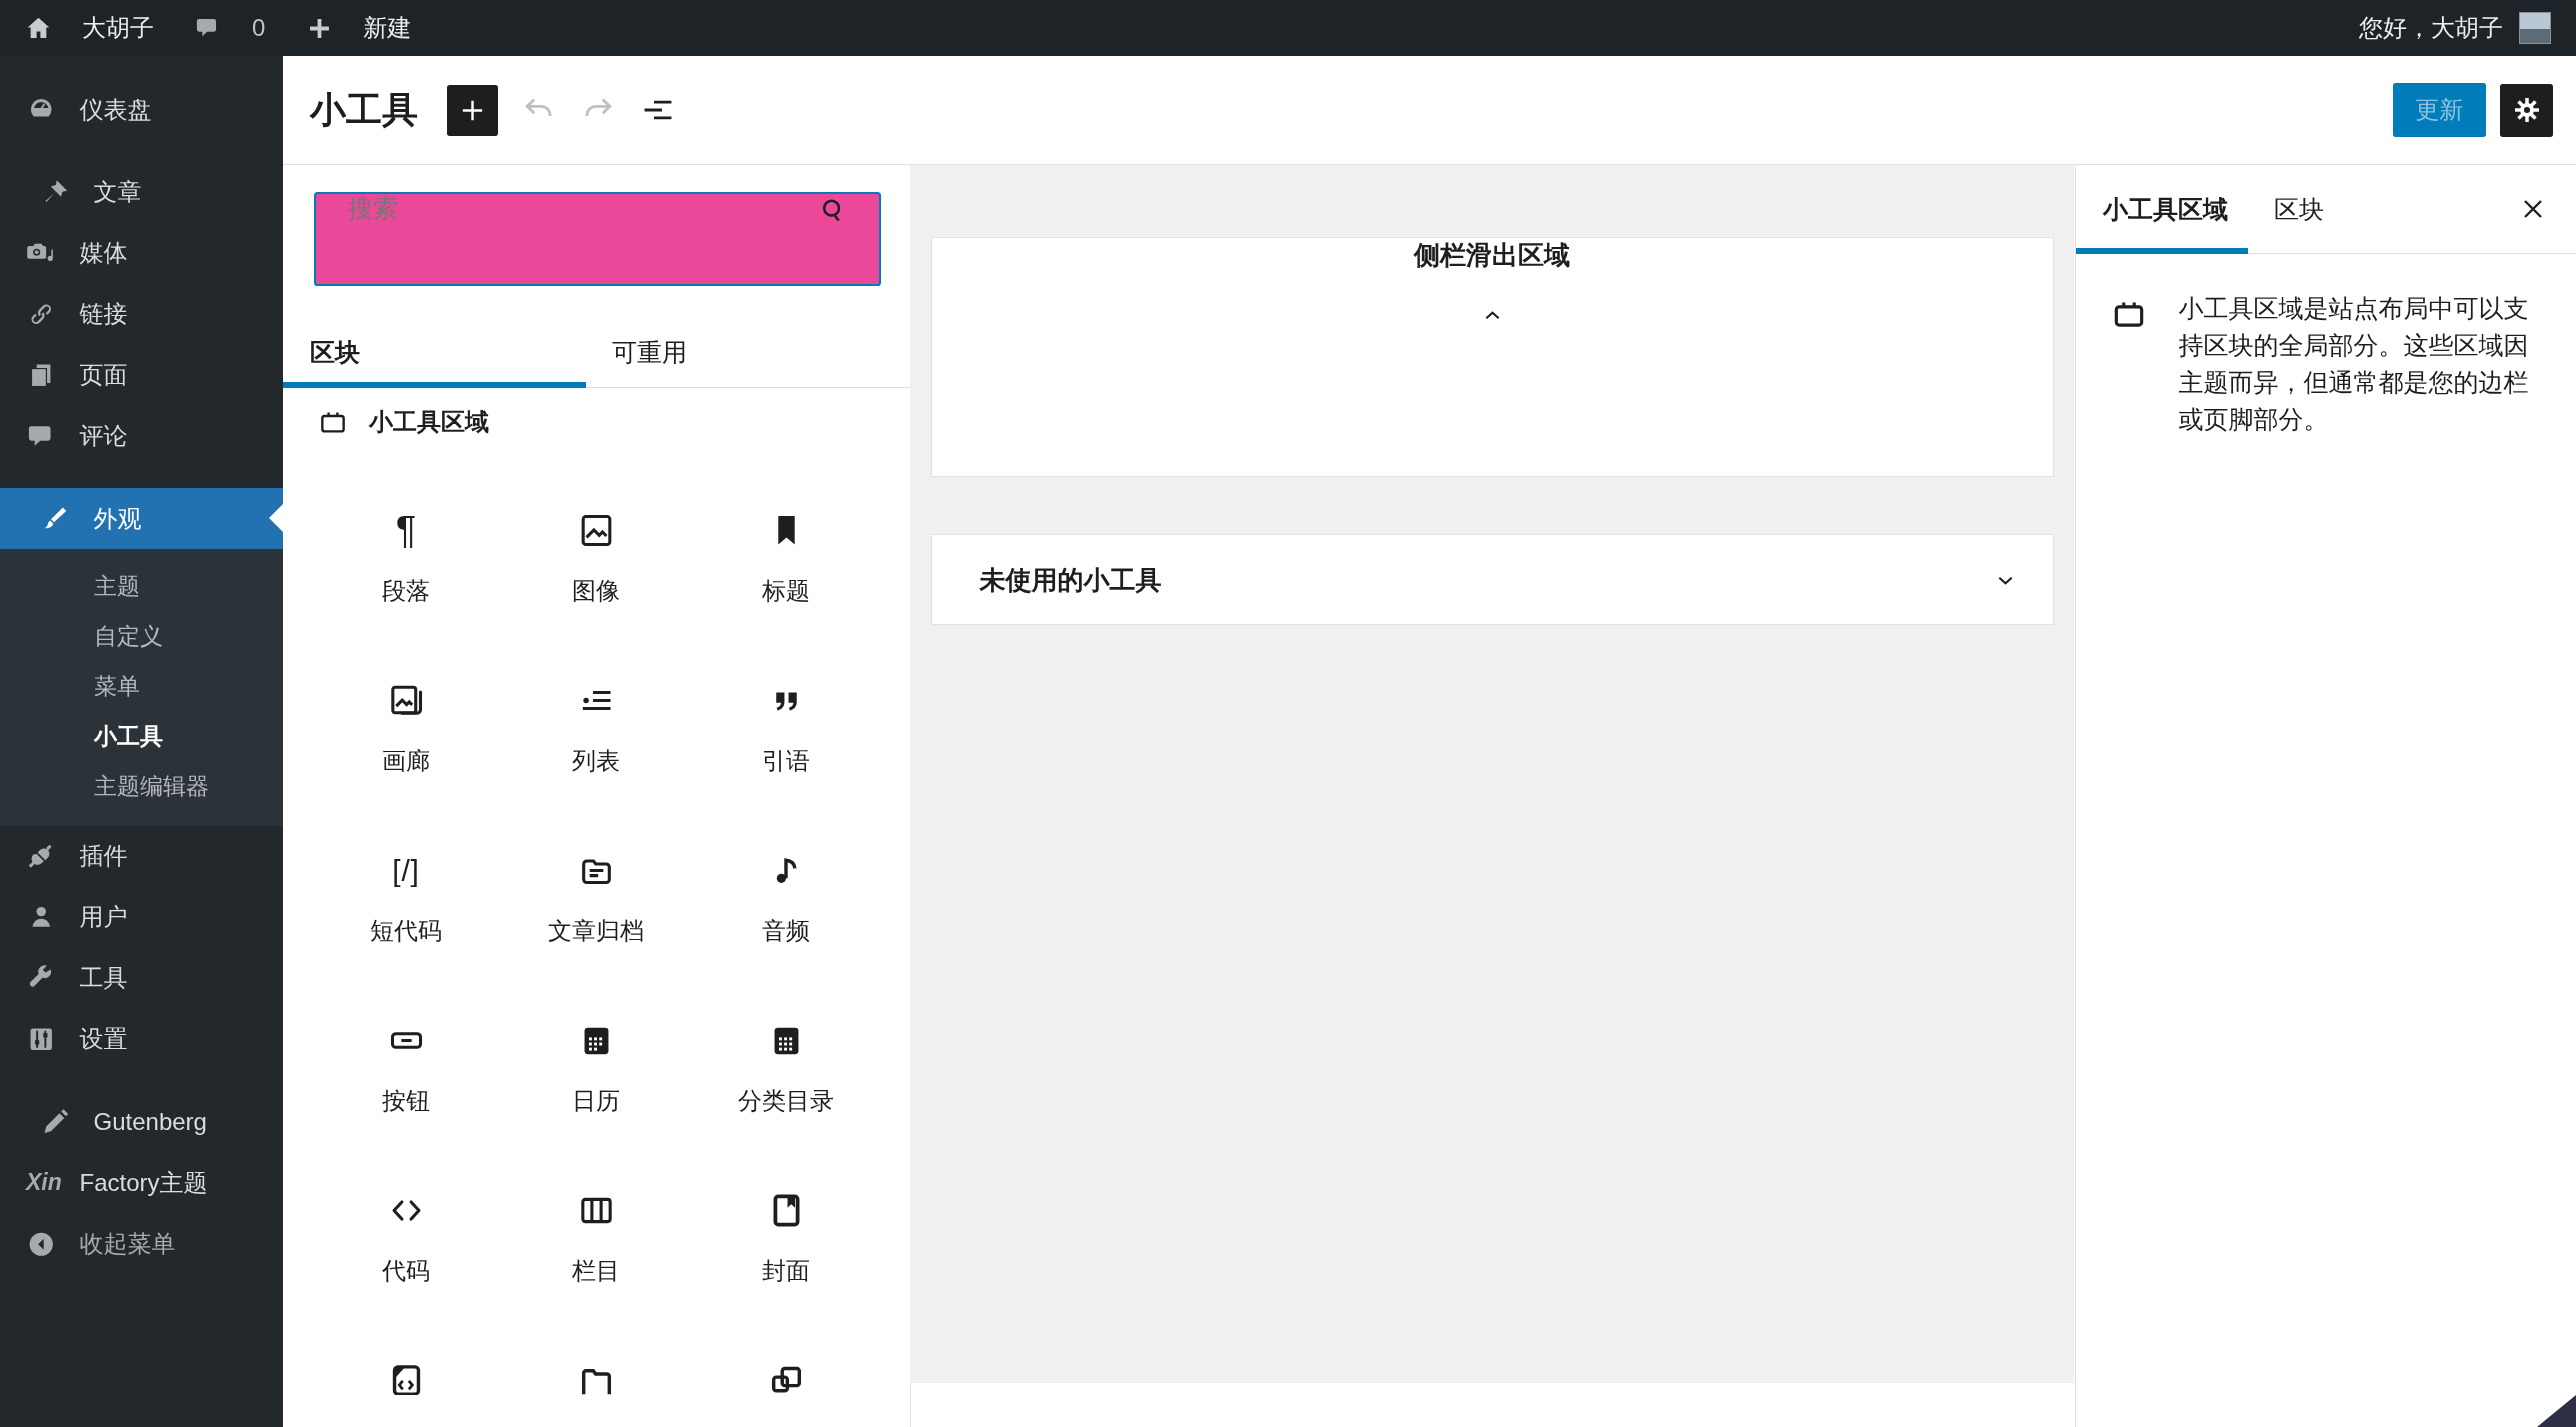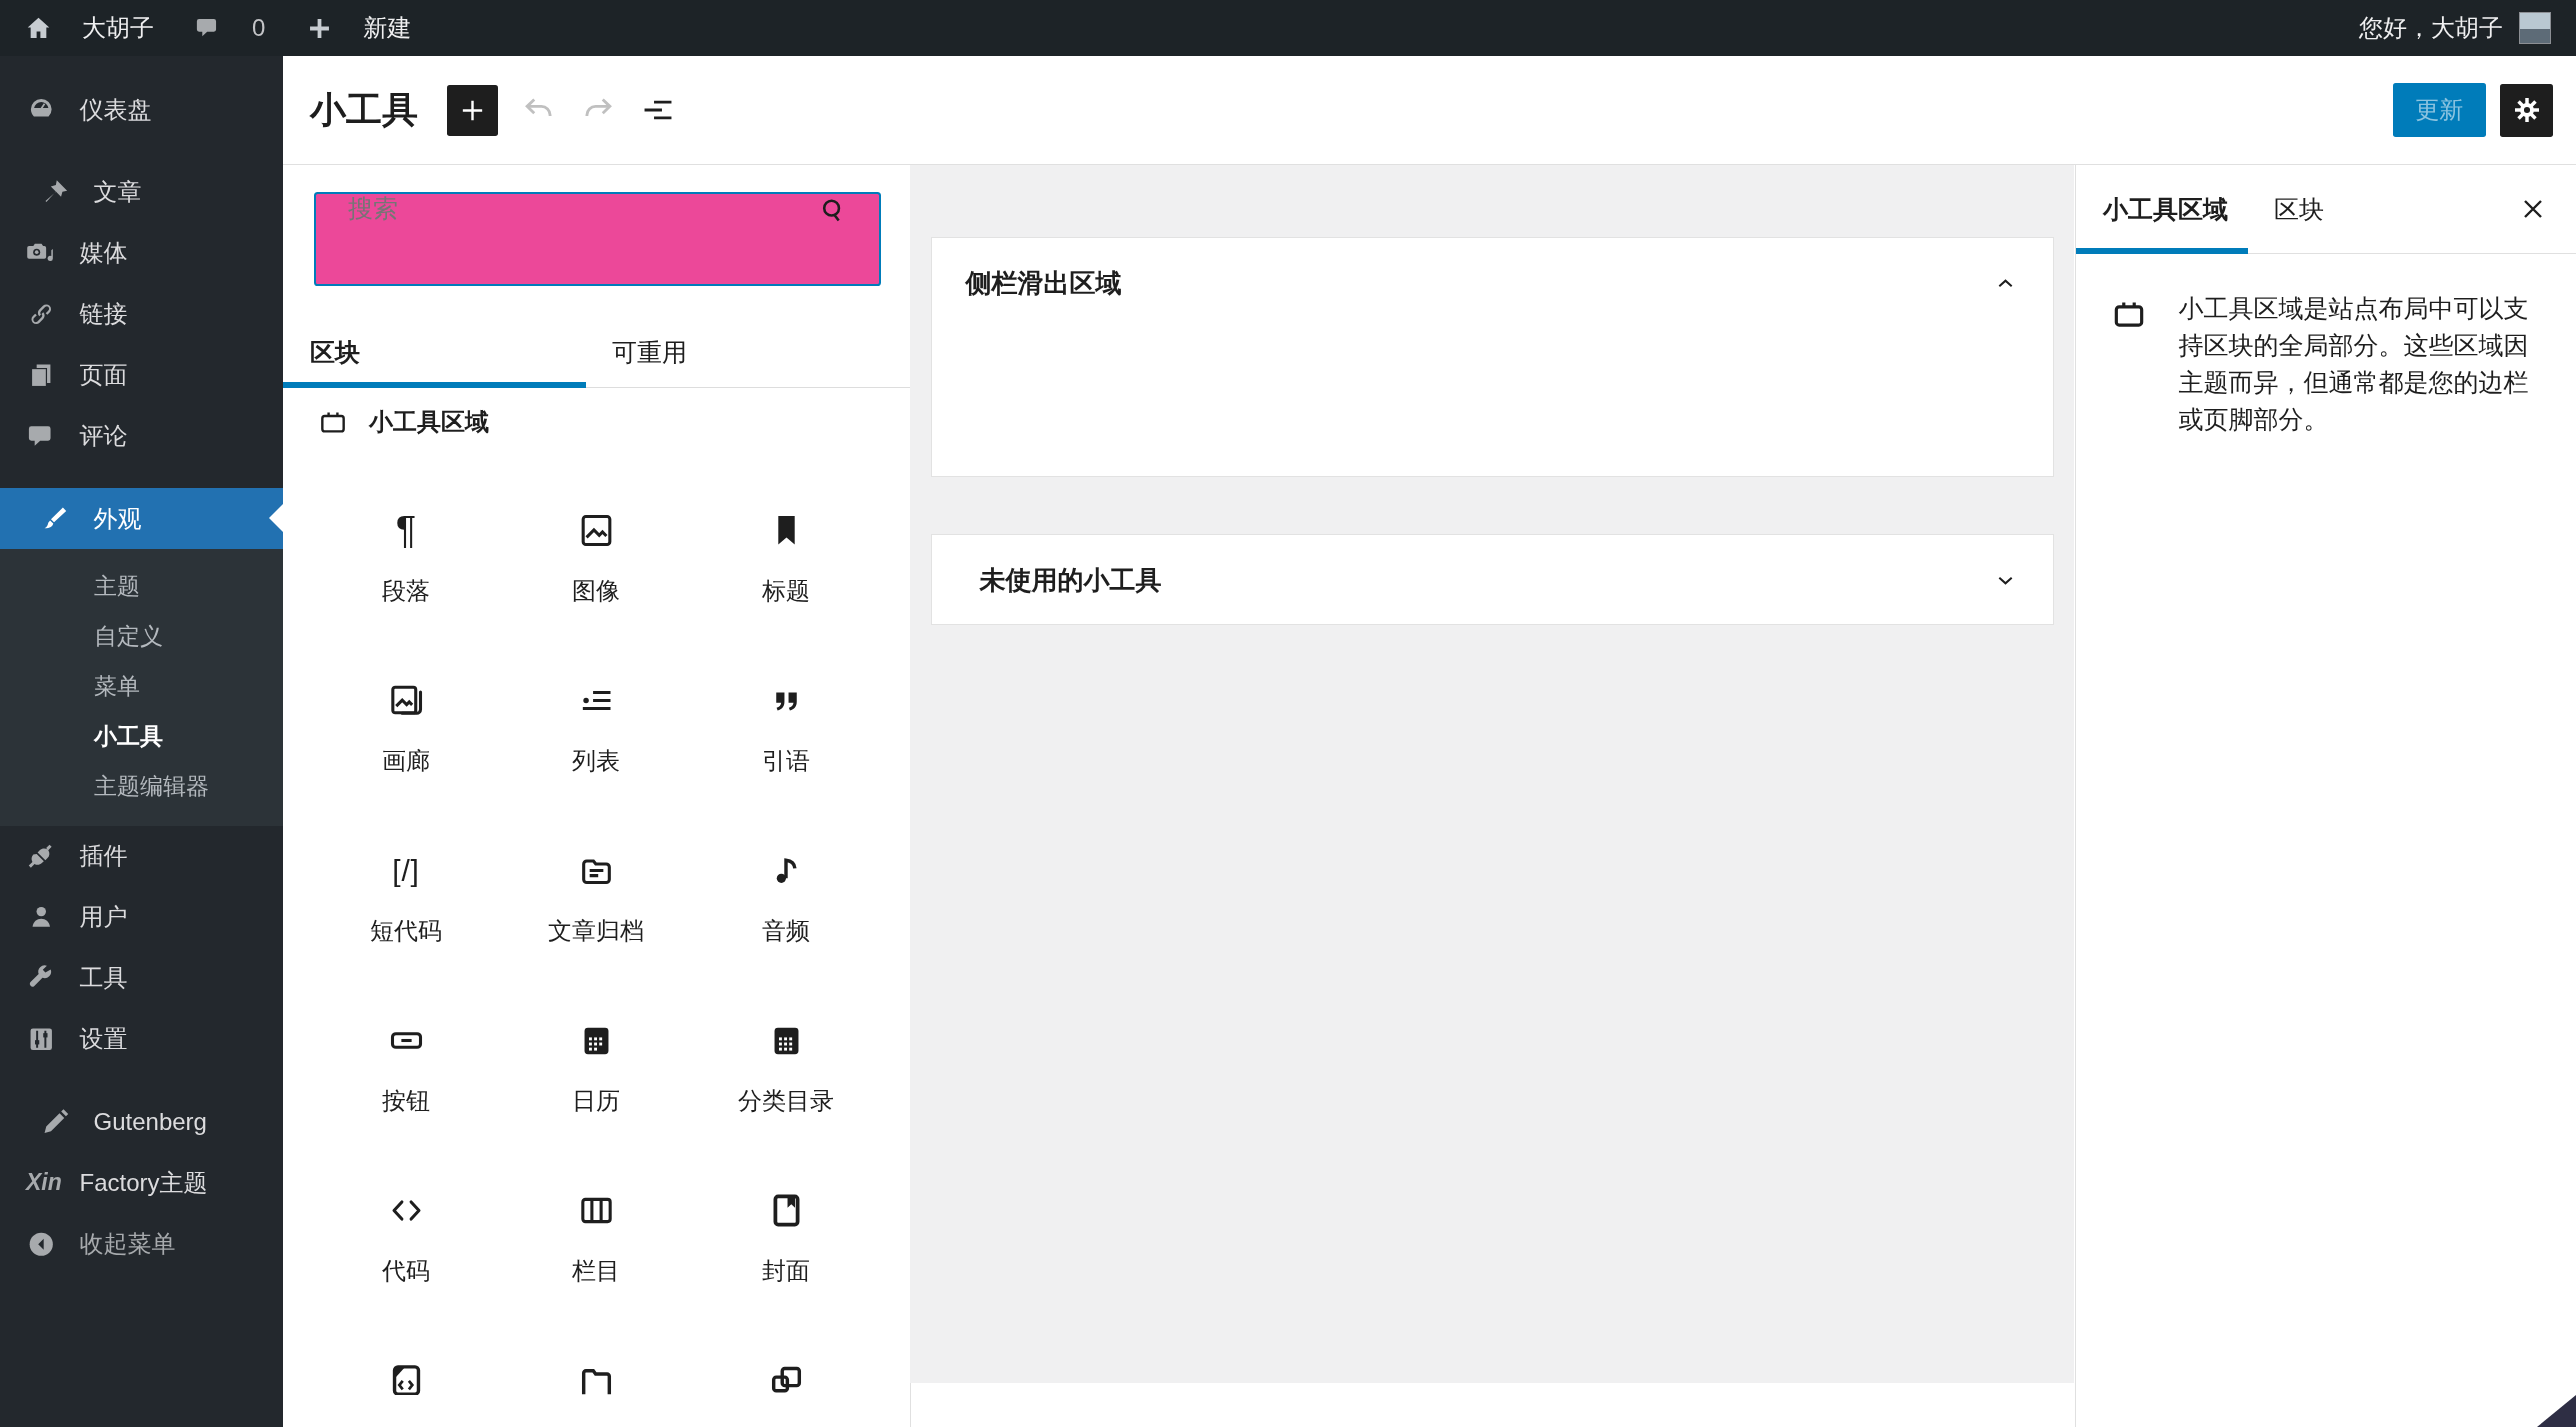--- a/index.html
+++ b/index.html
@@ -88,21 +88,21 @@
   
   #canvas { position:absolute; left:910px; top:164px; width:1164px; height:1219px;
     background:#f0f0f1; }
   .area-panel { position:absolute; left:20.6px; width:1123px; background:#fff;
     border:0.9px solid #e2e2e2; }
   .area-head { display:flex; align-items:center; justify-content:space-between;
     padding:0 34px; cursor:pointer; }
   .area-title { font-size:26px; font-weight:bold; color:#1e1e1e; }
   .chev { width:27px; height:27px; }
   #panel1 { top:73px; height:240px; }
-  #panel1 .area-head { height:91px; }
+  #panel1 .area-head { height:91px;flex-direction:column; }
   #panel2 { top:370px; height:91px; }
   #panel2 .area-head { height:90px;padding-left:48px; }
 
   
   #inspector { position:absolute; left:2075px; top:164px; width:501px; height:1264px;
     background:#fff; border-left:0.9px solid #e0e0e0; }
   #insp-tabs { position:relative; height:90px; border-bottom:0.9px solid #e0e0e0; }
   #insp-tabs .tab { position:absolute; top:0; height:90px; display:flex; align-items:center;
     font-size:25px; color:#1e1e1e; cursor:pointer; }
   #insp-tabs .tab.t1 { left:27px; font-weight:bold; }

